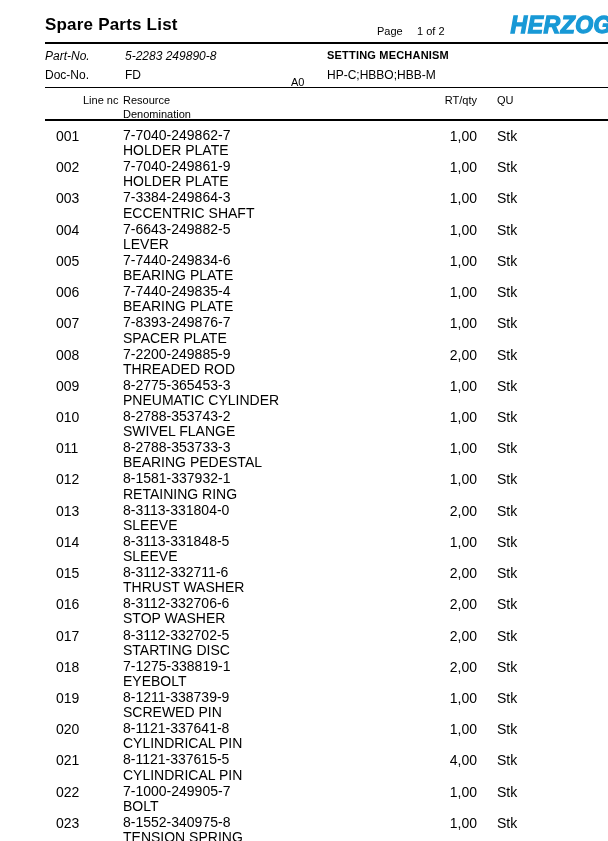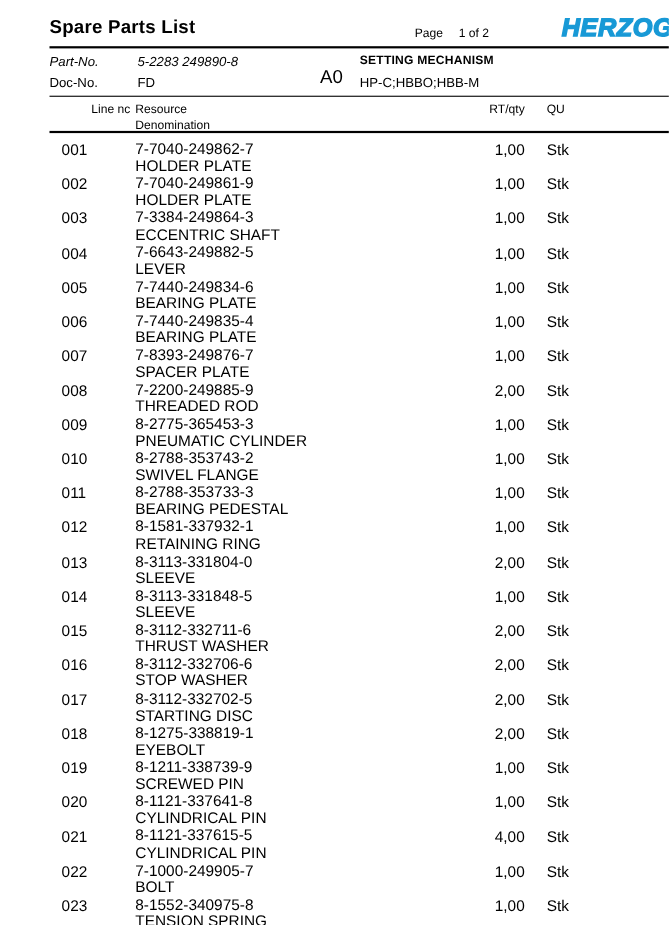--- a/index.html
+++ b/index.html
@@ -22,21 +22,21 @@
   }
   .rule { position:absolute; left:25px; width:575px; background:#000; }
   .rule-1 { top:42px; height:2px; }
   .rule-2 { top:87px; height:1px; }
   .rule-3 { top:119px; height:2px; }
   
   .meta-label { position:absolute; left:25px; font-size:12px; }
   .meta-value { position:absolute; left:105px; font-size:12px; }
   .row1 { top:49px;font-style:italic; } .row2 { top:68px; }
   .part-title { position:absolute; left:307px; top:49px; font-size:11px; font-weight:bold; letter-spacing:0.2px; }
-  .doc-format { position:absolute; left:271px; top:60px; font-size:17px; }
+  .doc-format { position:absolute; left:271px; top:76px; font-size:11px; }
   .doc-machines { position:absolute; left:307px; top:68px; font-size:12px; }
   
   .th { position:absolute; font-size:11px; }
   .th-line { left:20px; top:94px;padding-left:43px; }
   .th-res  { left:103px; top:94px; line-height:13.5px; }
   .th-qty  { left:380px; top:94px; width:77px; text-align:right; }
   .th-qu   { left:477px; top:94px; }
   
   .tbody { position:absolute; left:0; top:128px; width:608px; }
   .trow { position:relative; height:31.23px; font-size:14px; }
@@ -241,21 +241,21 @@
         <div>8-3112-332702-5</div>
         <div>STARTING DISC</div>
       </span>
       <span class="c-qty">2,00</span>
       <span class="c-qu">Stk</span>
     </div>
 
     <div class="trow">
       <span class="c-line">018</span>
       <span class="c-res">
-        <div>8-1275-338819-1</div>
+        <div>7-1275-338819-1</div>
         <div>EYEBOLT</div>
       </span>
       <span class="c-qty">2,00</span>
       <span class="c-qu">Stk</span>
     </div>
 
     <div class="trow">
       <span class="c-line">019</span>
       <span class="c-res">
         <div>8-1211-338739-9</div>

